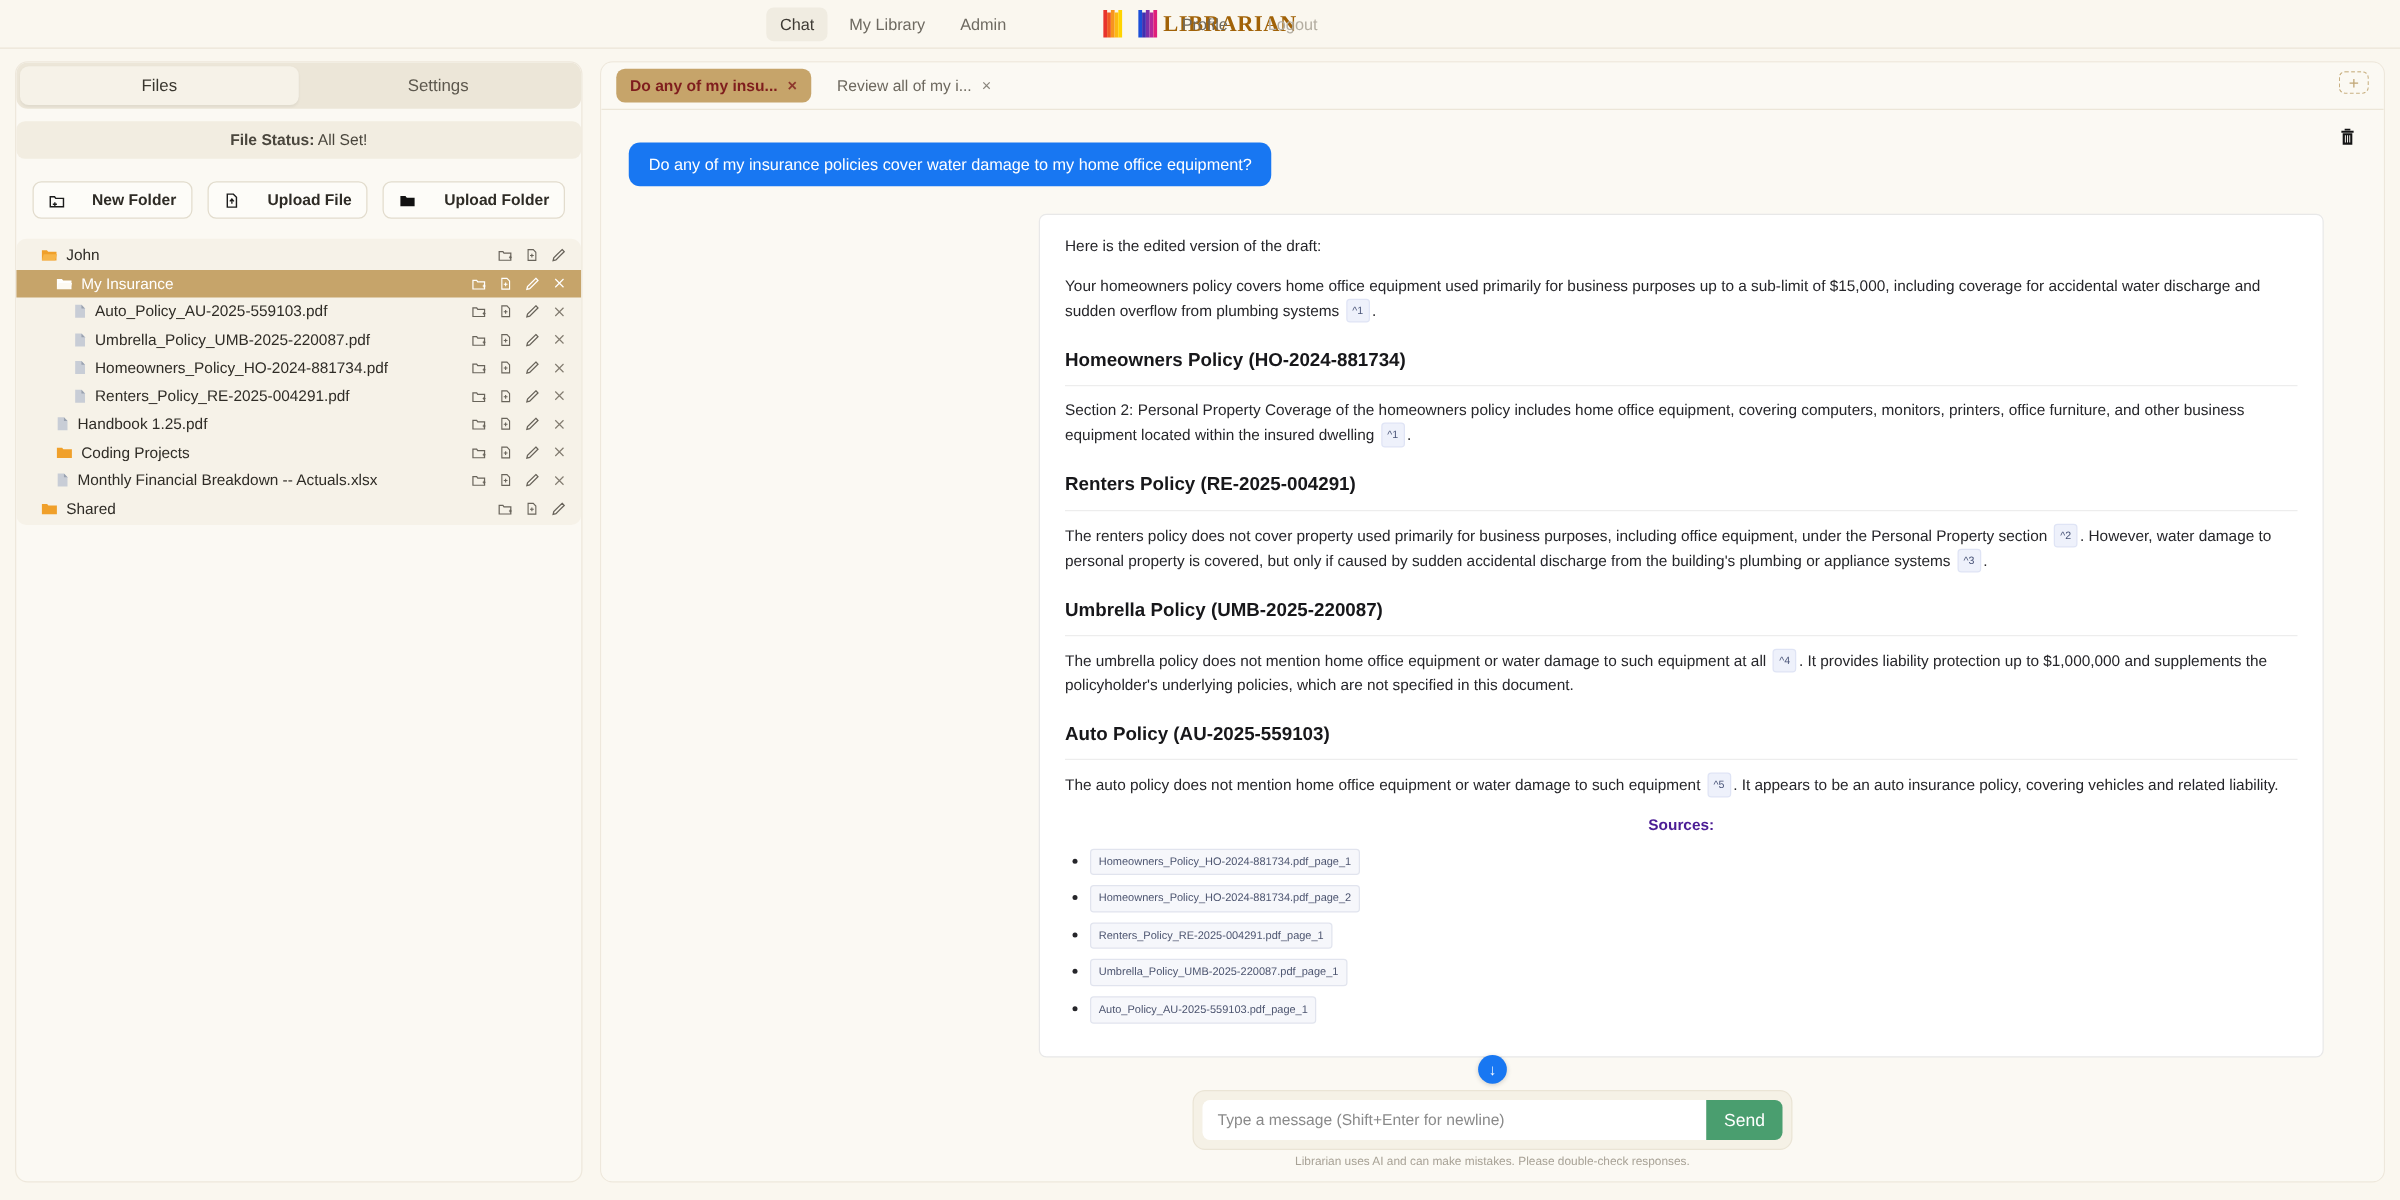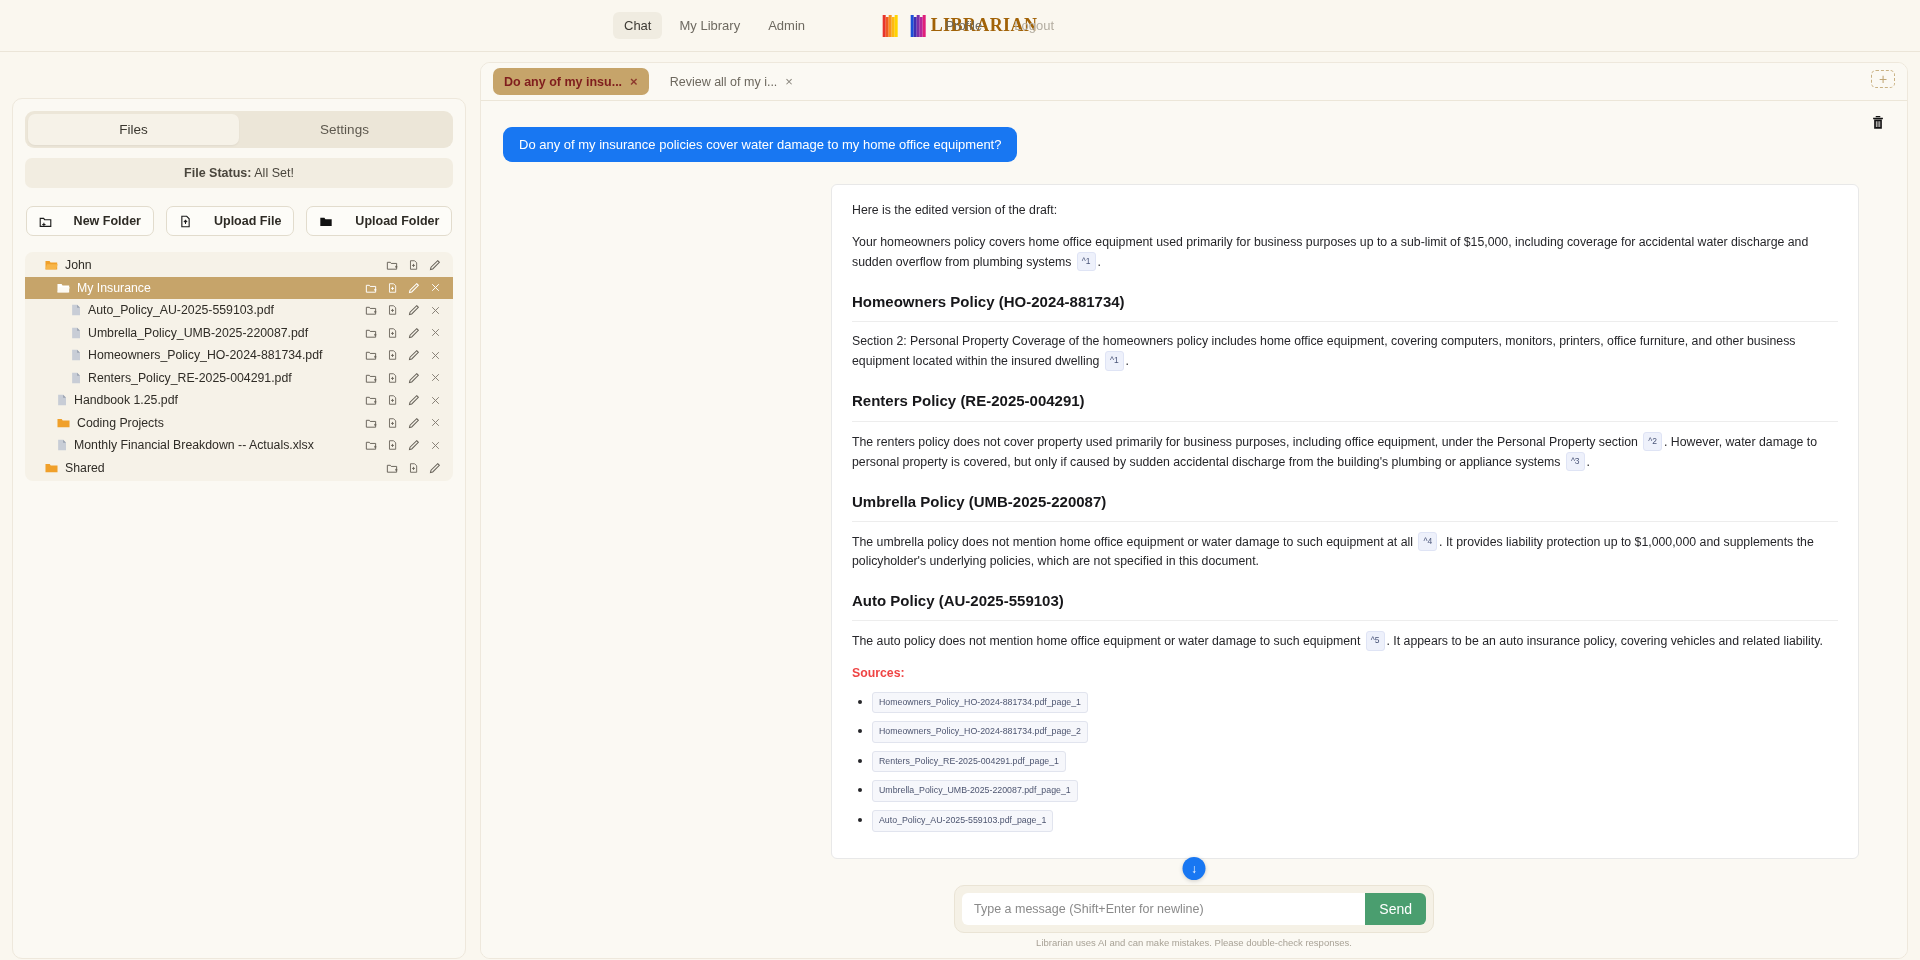--- a/index.html
+++ b/index.html
@@ -5,21 +5,21 @@
   * { box-sizing: border-box; margin: 0; padding: 0; }
   html, body {
     width: 1920px; height: 960px;
     font-family: "Liberation Sans", sans-serif;
     background: #faf7ef;
     overflow: hidden;
   }
 
   
   .topnav {
-    height: 52px;
+    height: 39px;
     background: #faf7ef;
     display: flex; align-items: center;
     position: relative;
     border-bottom: 1px solid #ebe5d8;
   }
   .nav-center {
     position: absolute; left: 0; right: 0;
     display: flex; align-items: center; justify-content: center;
     gap: 0;
   }
@@ -45,24 +45,22 @@
 
   
   .shell { display: flex; height: 919px; padding: 10px 12px 12px 12px; gap: 14px; }
 
   
   .sidebar {
     width: 454px; flex: 0 0 454px;
     background: #fbf9f3;
     border: 1px solid #eee8dc;
     border-radius: 10px;
-    padding: 12px;
     display: flex; flex-direction: column; gap: 10px;
     overflow: hidden;
-    margin-top: 36px;
   }
   .tabbar {
     display: flex; background: #ece6d8; border-radius: 9px; padding: 3px;
   }
   .tabbar .tab {
     flex: 1; text-align: center; font-size: 13.5px; color: #5d584e;
     padding: 8px 0; border-radius: 7px; cursor: pointer;
   }
   .tabbar .tab.active { background: #f6f2e8; color: #3a372f; box-shadow: 0 1px 2px rgba(0,0,0,.05); }
 
@@ -141,21 +139,21 @@
   .assistcard h3 {
     font-size: 15px; font-weight: 700; color: #17171a;
     margin: 18px 0 10px 0; padding-bottom: 8px; border-bottom: 1px solid #ededed;
   }
   .assistcard h3:first-child { margin-top: 0; }
   .cite {
     display: inline-block; background: #eef1fb; border: 1px solid #dfe4f5;
     border-radius: 3px; color: #4a5578; font-size: 8.5px;
     padding: 2px 4px; vertical-align: 2px; margin: 0 2px; cursor: pointer;
   }
-  .srchead { font-weight: 700; font-size: 12.3px; margin: 4px 0 8px 0; color: #ef4444; }
+  .srchead { font-weight: 700; font-size: 12.3px; margin: 4px 0 8px 0; color: #4c1d95; text-align: center; }
   .srclist { list-style: disc; padding-left: 20px; margin: 0; }
   .srclist li { margin-bottom: 8px; }
   .srcchip {
     display: inline-block; background: #f6f7fb; border: 1px solid #e1e4ee;
     border-radius: 3px; color: #4d5570; font-size: 8.8px;
     padding: 3px 6px; cursor: pointer;
   }
 
   .scrolldown {
     position: absolute; left: 50%; transform: translateX(-50%);

